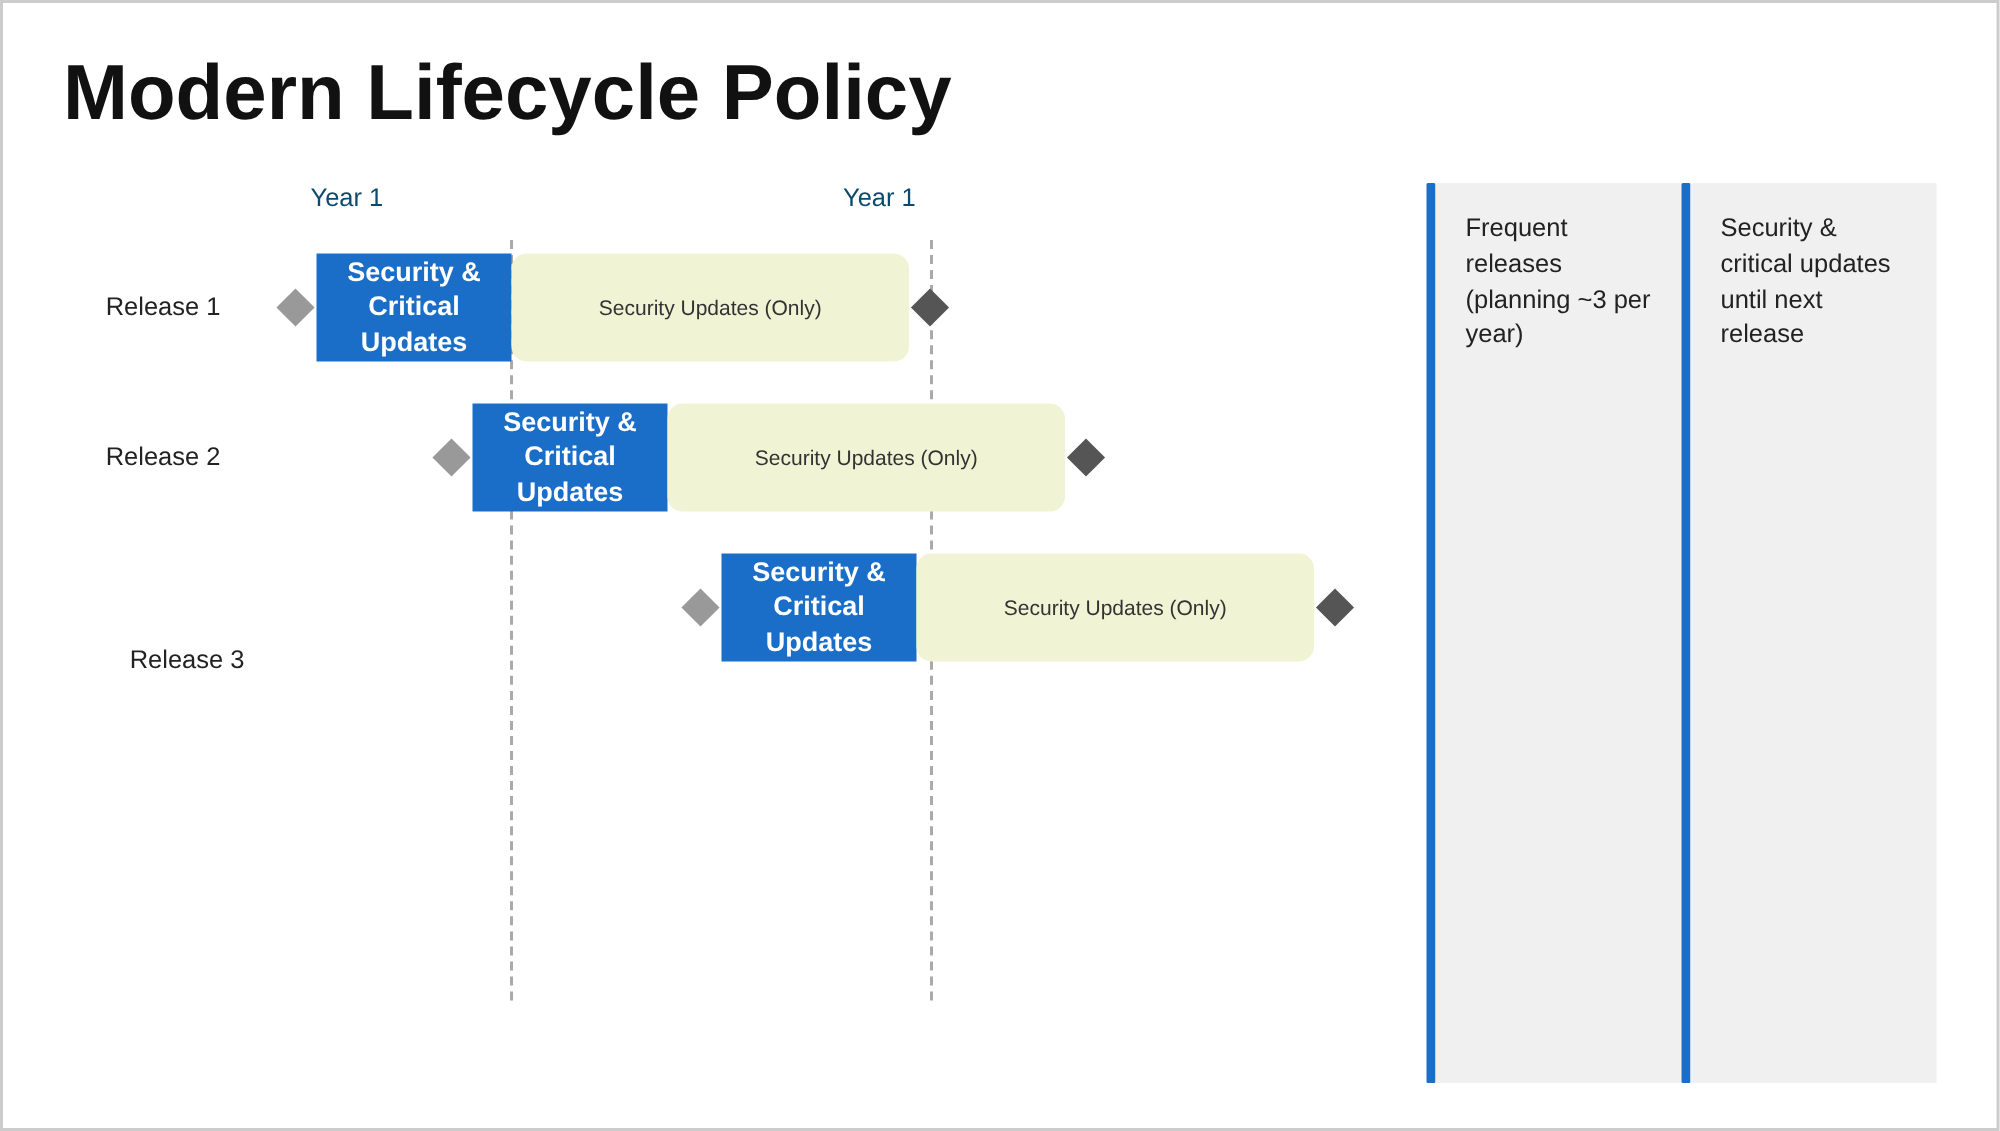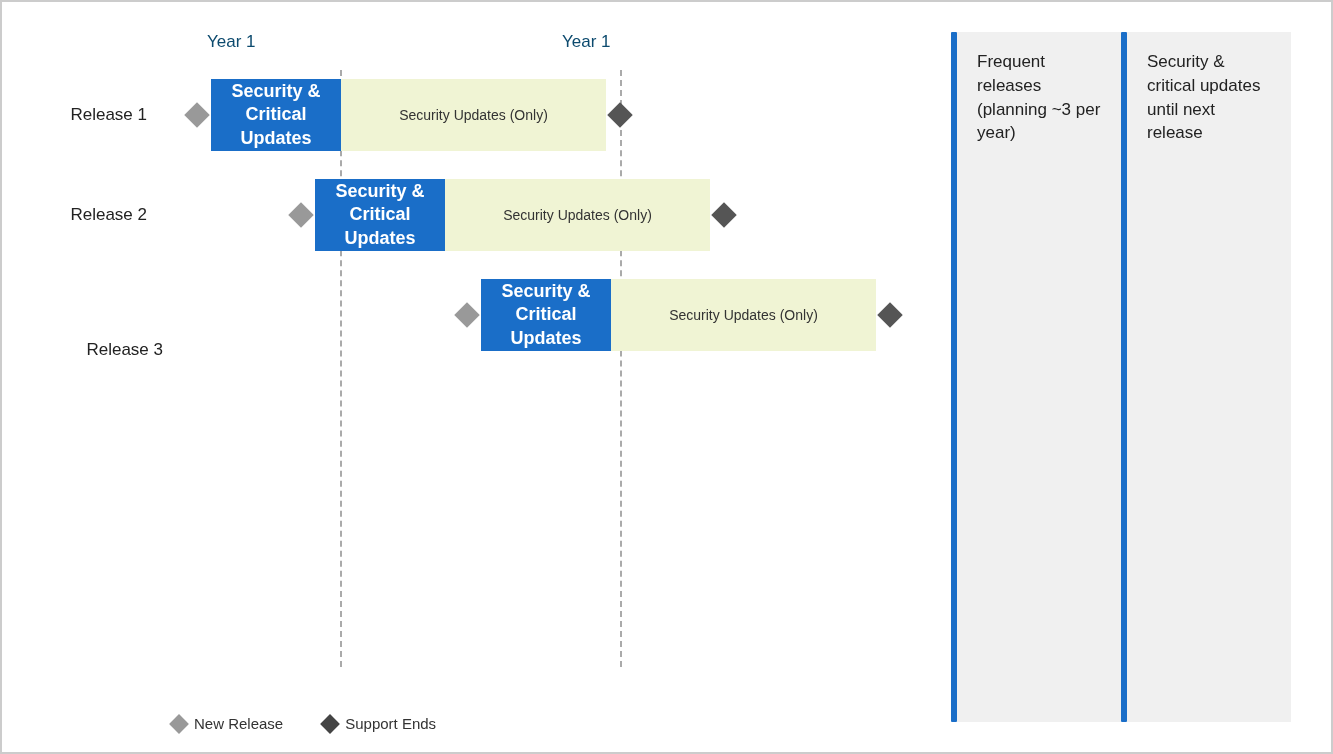--- a/index.html
+++ b/index.html
@@ -112,20 +112,21 @@
       font-size: 14px;
       font-weight: 500;
       text-align: center;
       display: flex;
       align-items: center;
       justify-content: center;
       height: 72px;
       flex-shrink: 0;
       padding: 8px;
       line-height: 1.3;
+      border-radius: 10px;
     }
     .spacer {
       flex-shrink: 0;
     }
     
     .legend {
       display: flex;
       gap: 40px;
       margin-top: 10px;
       margin-left: 130px;
@@ -171,20 +172,21 @@
       font-size: 17px;
       color: #222;
       line-height: 1.4;
       flex: 1;
     }
   </style>
 </head>
 <body>
 
 <div class="page">
+  <div class="title">Modern Lifecycle Policy</div>
 
   <div class="diagram-area">
     <div class="timeline-section">
 
       <div class="year-labels" style="height:28px;">
         <span class="year-label" style="left:35px;">Year 1</span>
         <span class="year-label" style="left:390px;">Year 1</span>
       </div>
 
       <div class="rows-container">
@@ -217,30 +219,20 @@
           <div class="row-label">Release 3</div>
           <div class="row-bars">
             <div class="spacer" style="width:280px;"></div>
             <div class="diamond" style="margin-right:5px;"></div>
             <div class="blue-bar" style="width:130px;">Security &amp; Critical Updates</div>
             <div class="yellow-bar" style="width:265px;">Security Updates (Only)</div>
             <div class="diamond dark" style="margin-left:5px;"></div>
           </div>
         </div>
 
-        <div class="legend" style="position:absolute; bottom:0; left:0;">
-          <div class="legend-item">
-            <div class="legend-diamond" style="background:#999;"></div>
-            <span>New Release</span>
-          </div>
-          <div class="legend-item">
-            <div class="legend-diamond" style="background:#444;"></div>
-            <span>Support Ends</span>
-          </div>
-        </div>
 
       </div>
     </div>
 
     <div class="right-panel">
       <div class="info-card">
         <div class="info-card-bar"></div>
         <div class="info-card-content">Frequent releases (planning ~3 per year)</div>
       </div>
       <div class="info-card">

